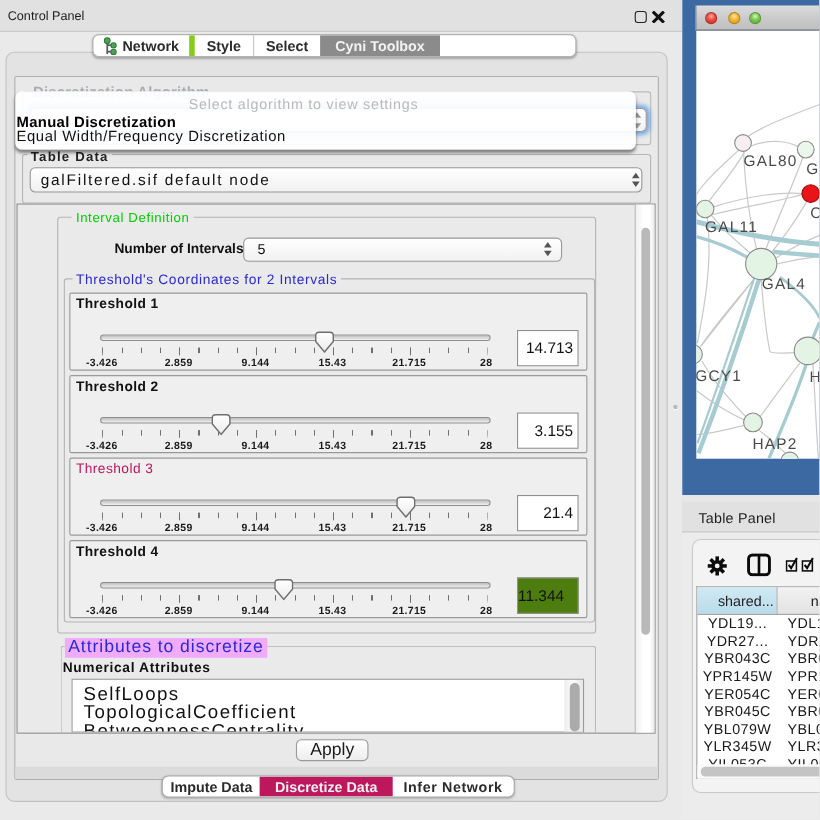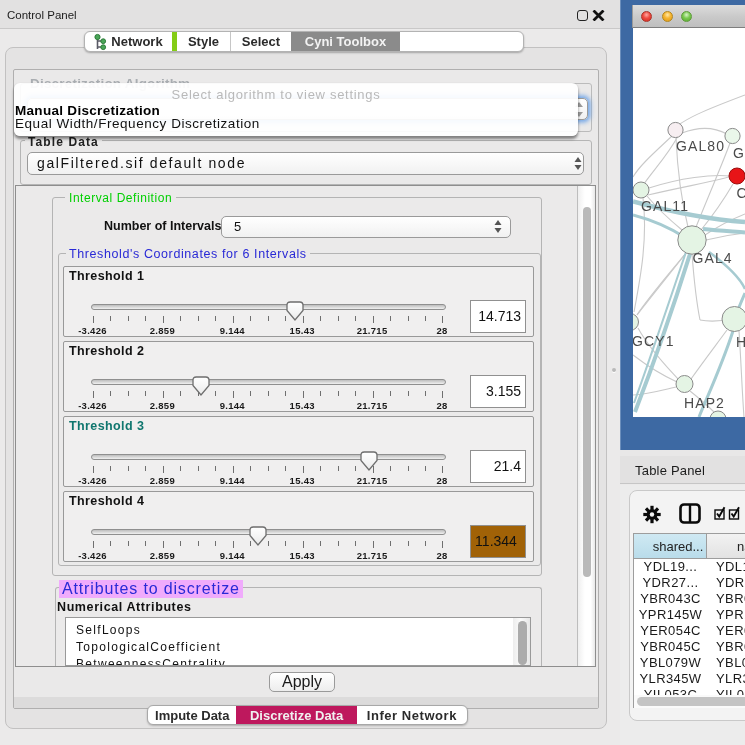--- a/index.html
+++ b/index.html
@@ -64,21 +64,21 @@
 <div class="a" style="left:65px;top:191px;font-size:12px;color:#00d000;background:#ebeaea;padding:0 4px;letter-spacing:0.55px">Interval Definition</div>
 
 <div class="a" style="left:104px;top:219px;font-size:12.5px;font-weight:bold;color:#111">Number of Intervals</div>
 <div class="a" style="left:221px;top:216px;width:290px;height:22px;background:linear-gradient(#fff,#f1f1f1);border:1px solid #9a9a9a;border-radius:5px;font-size:13px;color:#111;line-height:20px;padding-left:12px">5</div>
 <svg class="a" style="left:493px;top:219px" width="10" height="15" viewBox="0 0 10 15">
 <path d="M5 1 L8.5 6 H1.5 Z" fill="#555"></path>
     <path d="M5 14 L1.5 9 H8.5 Z" fill="#555"></path>
 </svg>
 
 <div class="a" style="left:58px;top:253px;width:483px;height:313px;border:1px solid #b4b4b4;border-radius:3px"></div>
-<div class="a" style="left:66px;top:247px;font-size:12.5px;color:#2929d6;background:#ebeaea;padding:0 3px;letter-spacing:0.6px">Threshold's Coordinates for 6 Intervals</div>
+<div class="a" style="left:66px;top:247px;font-size:12.5px;color:#2929d6;background:#ebeaea;padding:0 3px;letter-spacing:0.6px">Threshold's Coordinates for 2 Intervals</div>
 
 <div class="a" style="left:63px;top:266px;width:471px;height:71px;background:#f0efef;border:1px solid #999;border-radius:2px"></div>
 <div class="a" style="left:69px;top:269px;font-size:12.5px;font-weight:bold;color:#111;letter-spacing:0.4px">Threshold 1</div>
 <div class="a" style="left:91px;top:304px;width:355px;height:6px;background:linear-gradient(#bdbdbd,#f0f0f0);border:1px solid #8f8f8f;border-radius:3px"></div>
 <div class="a" style="left:92.5px;top:316px;width:350px;height:4.5px;background:repeating-linear-gradient(90deg,#6f6f6f 0,#6f6f6f 1px,transparent 1px,transparent 17.475px)"></div>
 <div class="a" style="left:92.5px;top:316px;width:350px;height:7px;background:repeating-linear-gradient(90deg,#6f6f6f 0,#6f6f6f 1px,transparent 1px,transparent 69.9px)"></div>
 <div class="a" style="left:62.5px;top:325px;width:60px;text-align:center;font-size:9.5px;font-weight:bold;color:#1a1a1a;letter-spacing:0.3px">-3.426</div>
 <div class="a" style="left:132.4px;top:325px;width:60px;text-align:center;font-size:9.5px;font-weight:bold;color:#1a1a1a;letter-spacing:0.3px">2.859</div>
 <div class="a" style="left:202.3px;top:325px;width:60px;text-align:center;font-size:9.5px;font-weight:bold;color:#1a1a1a;letter-spacing:0.3px">9.144</div>
 <div class="a" style="left:272.2px;top:325px;width:60px;text-align:center;font-size:9.5px;font-weight:bold;color:#1a1a1a;letter-spacing:0.3px">15.43</div>
@@ -111,21 +111,21 @@
       <linearGradient id="tg341" x1="0" y1="0" x2="0" y2="1">
         <stop offset="0" stop-color="#ffffff"></stop>
         <stop offset="0.55" stop-color="#f4f4f4"></stop>
         <stop offset="1" stop-color="#e9e9e9"></stop>
       </linearGradient>
     </defs>
     <path d="M1 4.2 Q1 1 4.2 1 L13.8 1 Q17 1 17 4.2 L17 9.5 L9 19 L1 9.5 Z" fill="url(#tg341)" stroke="#6e6e6e" stroke-width="1.3"></path>
   </svg>
 <div class="a" style="left:470px;top:375px;width:56px;height:33px;background:#fff;border:1.5px solid #909090;font-size:14px;color:#111;text-align:right;line-height:30px;padding-right:4px">3.155</div>
 <div class="a" style="left:63px;top:416px;width:471px;height:71px;background:#f0efef;border:1px solid #999;border-radius:2px"></div>
-<div class="a" style="left:69px;top:419px;font-size:12.5px;font-weight:bold;color:#0f766e;letter-spacing:0.4px">Threshold 3</div>
+<div class="a" style="left:69px;top:419px;font-size:12.5px;font-weight:normal;color:#be185d;letter-spacing:0.4px">Threshold 3</div>
 <div class="a" style="left:91px;top:454px;width:355px;height:6px;background:linear-gradient(#bdbdbd,#f0f0f0);border:1px solid #8f8f8f;border-radius:3px"></div>
 <div class="a" style="left:92.5px;top:466px;width:350px;height:4.5px;background:repeating-linear-gradient(90deg,#6f6f6f 0,#6f6f6f 1px,transparent 1px,transparent 17.475px)"></div>
 <div class="a" style="left:92.5px;top:466px;width:350px;height:7px;background:repeating-linear-gradient(90deg,#6f6f6f 0,#6f6f6f 1px,transparent 1px,transparent 69.9px)"></div>
 <div class="a" style="left:62.5px;top:475px;width:60px;text-align:center;font-size:9.5px;font-weight:bold;color:#1a1a1a;letter-spacing:0.3px">-3.426</div>
 <div class="a" style="left:132.4px;top:475px;width:60px;text-align:center;font-size:9.5px;font-weight:bold;color:#1a1a1a;letter-spacing:0.3px">2.859</div>
 <div class="a" style="left:202.3px;top:475px;width:60px;text-align:center;font-size:9.5px;font-weight:bold;color:#1a1a1a;letter-spacing:0.3px">9.144</div>
 <div class="a" style="left:272.2px;top:475px;width:60px;text-align:center;font-size:9.5px;font-weight:bold;color:#1a1a1a;letter-spacing:0.3px">15.43</div>
 <div class="a" style="left:342.1px;top:475px;width:60px;text-align:center;font-size:9.5px;font-weight:bold;color:#1a1a1a;letter-spacing:0.3px">21.715</div>
 <div class="a" style="left:412.0px;top:475px;width:60px;text-align:center;font-size:9.5px;font-weight:bold;color:#1a1a1a;letter-spacing:0.3px">28</div>
 <svg class="a" style="left:360.0px;top:450.5px" width="18" height="20" viewBox="0 0 18 20">
@@ -153,26 +153,26 @@
 <svg class="a" style="left:249.0px;top:525.5px" width="18" height="20" viewBox="0 0 18 20">
     <defs>
       <linearGradient id="tg491" x1="0" y1="0" x2="0" y2="1">
         <stop offset="0" stop-color="#ffffff"></stop>
         <stop offset="0.55" stop-color="#f4f4f4"></stop>
         <stop offset="1" stop-color="#e9e9e9"></stop>
       </linearGradient>
     </defs>
     <path d="M1 4.2 Q1 1 4.2 1 L13.8 1 Q17 1 17 4.2 L17 9.5 L9 19 L1 9.5 Z" fill="url(#tg491)" stroke="#6e6e6e" stroke-width="1.3"></path>
   </svg>
-<div class="a" style="left:470px;top:525px;width:56px;height:33px;background:#a16207;border:1.5px solid #909090;font-size:14px;color:#111;text-align:center;line-height:30px;padding-right:4px">11.344</div>
+<div class="a" style="left:470px;top:525px;width:56px;height:33px;background:#4d7c0f;border:1.5px solid #909090;font-size:14px;color:#111;text-align:left;line-height:30px;padding-right:4px">11.344</div>
 
 <div class="a" style="left:55px;top:587px;width:487px;height:79px;border:1px solid #b4b4b4;border-top-left-radius:3px;border-top-right-radius:3px;border-bottom:none"></div>
 <div class="a" style="left:59px;top:580px;font-size:16px;color:#2929d6;background:#f0abfc;padding:0 3px;letter-spacing:0.85px">Attributes to discretize</div>
 <div class="a" style="left:57px;top:600px;font-size:12.5px;font-weight:bold;color:#111;letter-spacing:0.6px">Numerical Attributes</div>
-<div class="a" style="left:65px;top:617px;width:466px;height:49px;background:#fff;border:1px solid #999;overflow:hidden;font-size:12px;color:#111;letter-spacing:1.3px">
+<div class="a" style="left:65px;top:617px;width:466px;height:49px;background:#fff;border:1px solid #999;overflow:hidden;font-size:17px;color:#111;letter-spacing:1.3px">
  <div style="padding:4px 0 0 10px;line-height:17px">SelfLoops<br>TopologicalCoefficient<br>BetweennessCentrality</div>
  <div style="position:absolute;right:0;top:0;width:17px;height:49px;background:linear-gradient(90deg,#ededed,#fbfbfb 45%,#e6e6e6)"></div>
 </div>
 <div class="a" style="left:518px;top:621px;width:9px;height:44px;background:#ababab;border-radius:4.5px"></div>
 
 <div class="a" style="left:269px;top:672px;width:66px;height:19.5px;background:linear-gradient(#fff,#ededed);border:1px solid #9a9a9a;border-radius:5px;text-align:center;font-size:16px;color:#1a1a1a;line-height:18px">Apply</div>
 
 <div class="a" style="left:147px;top:705px;width:321px;height:20px;background:#fff;border:1px solid #a8a8a8;border-radius:6px;box-shadow:0 1px 2px rgba(0,0,0,0.22);display:flex;font-size:13px;font-weight:bold;color:#2b2b2b;overflow:hidden">
  <div style="width:89px;display:flex;align-items:center;justify-content:center">Impute Data</div>
  <div style="width:121px;display:flex;align-items:center;justify-content:center;background:#be185d;color:#f0f0f0">Discretize Data</div>

